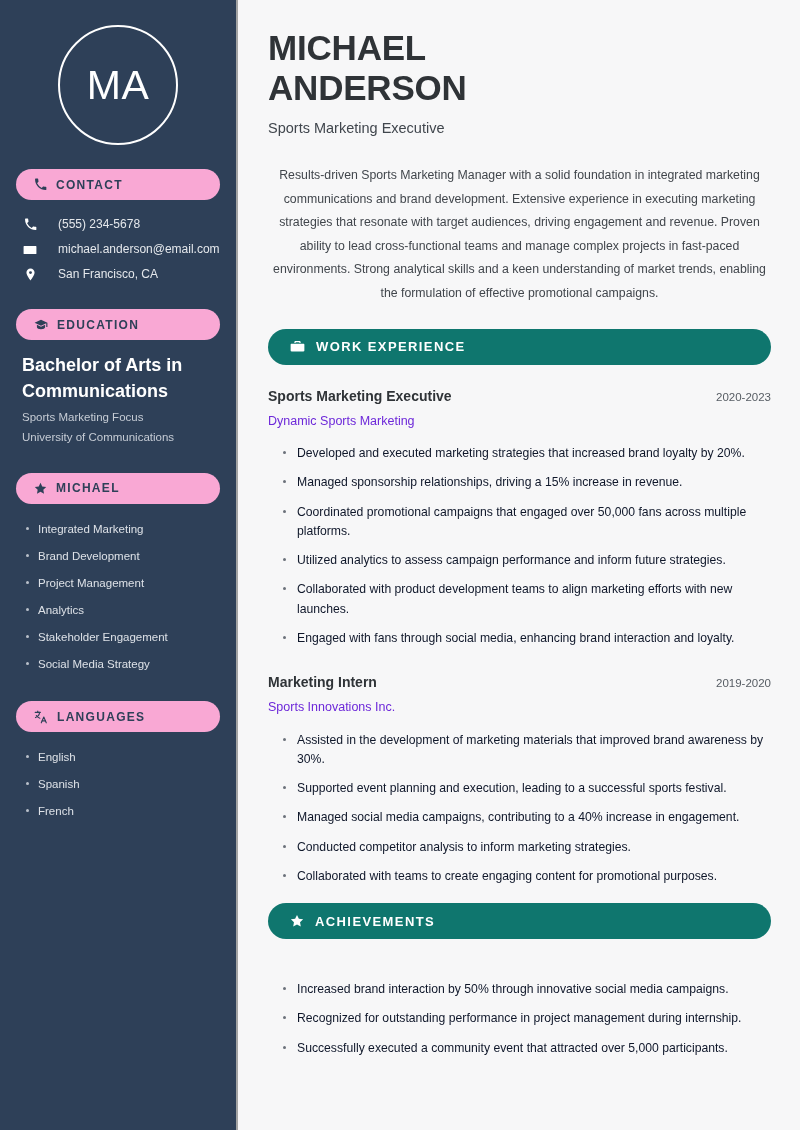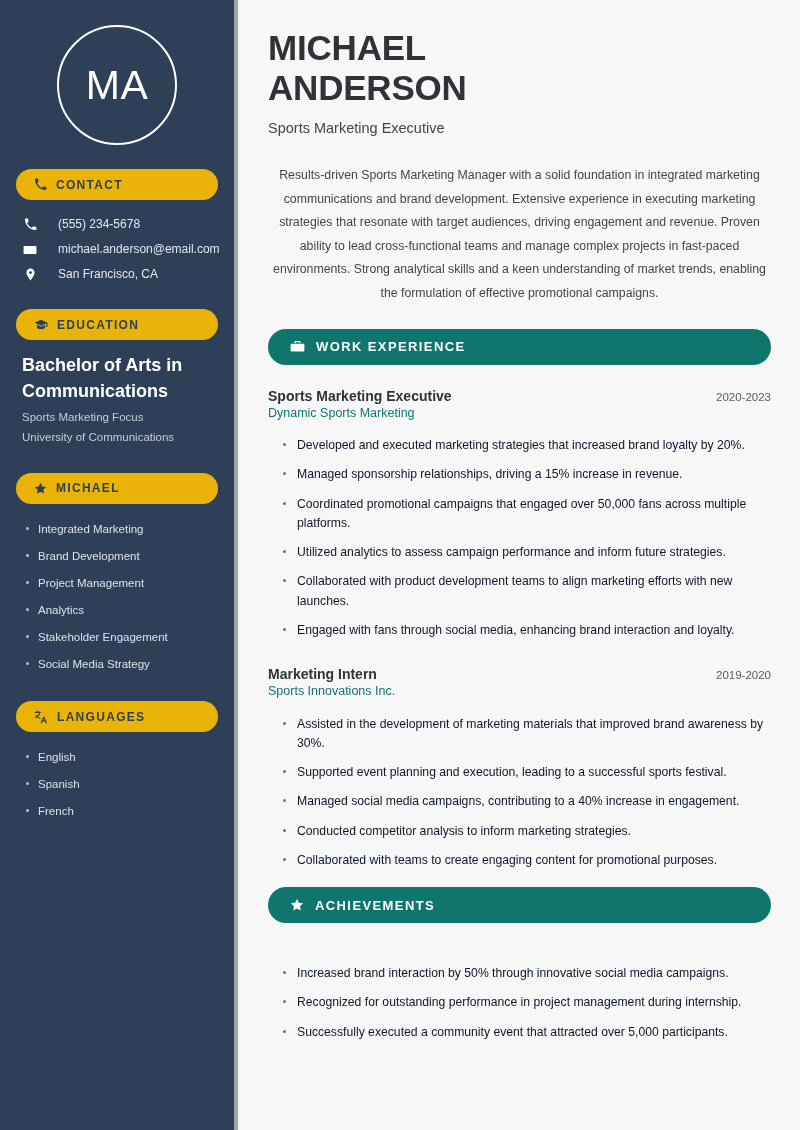--- a/index.html
+++ b/index.html
@@ -21,21 +21,21 @@
     overflow: hidden;
   }
 
   
   .sidebar {
     width: 238px;
     flex: 0 0 238px;
     background: #2e4058;
     padding: 0 16px;
     position: relative;
-    border-right: 4px solid #a3a3a3;
+    border-right: 2px solid #a3a3a3;
   }
 
   .avatar-wrap {
     display: flex;
     justify-content: center;
     padding-top: 25px;
     padding-bottom: 24px;
   }
   .avatar {
     width: 120px;
@@ -48,21 +48,21 @@
   }
   .avatar-initials {
     color: #ffffff;
     font-size: 41px;
     font-weight: 400;
     letter-spacing: 0.5px;
     line-height: 1;
   }
 
   .pill {
-    background: #eab308;
+    background: #f9a8d4;
     border-radius: 999px;
     height: 31px;
     display: flex;
     align-items: center;
     gap: 9px;
     padding: 0 18px;
     margin: 0 0 12px 0;
   }
   .pill .pill-label {
     color: #2e4058;
@@ -187,23 +187,23 @@
     font-weight: bold;
     line-height: 1.3;
   }
   .job-dates {
     color: #565c63;
     font-size: 11.5px;
     white-space: nowrap;
     padding-left: 14px;
   }
   .job-org {
-    color: #0f766e;
+    color: #6d28d9;
     font-size: 12.5px;
-    margin-top: 0;
+    margin-top: 8px;
     margin-bottom: 10px;
     line-height: 1.3;
   }
 
   .bullets { list-style: none; padding: 0 0 0 12px; }
   .bullets li {
     color: #0f172a;
     font-size: 12.2px;
     line-height: 1.58;
     padding: 5px 0 5px 17px;

